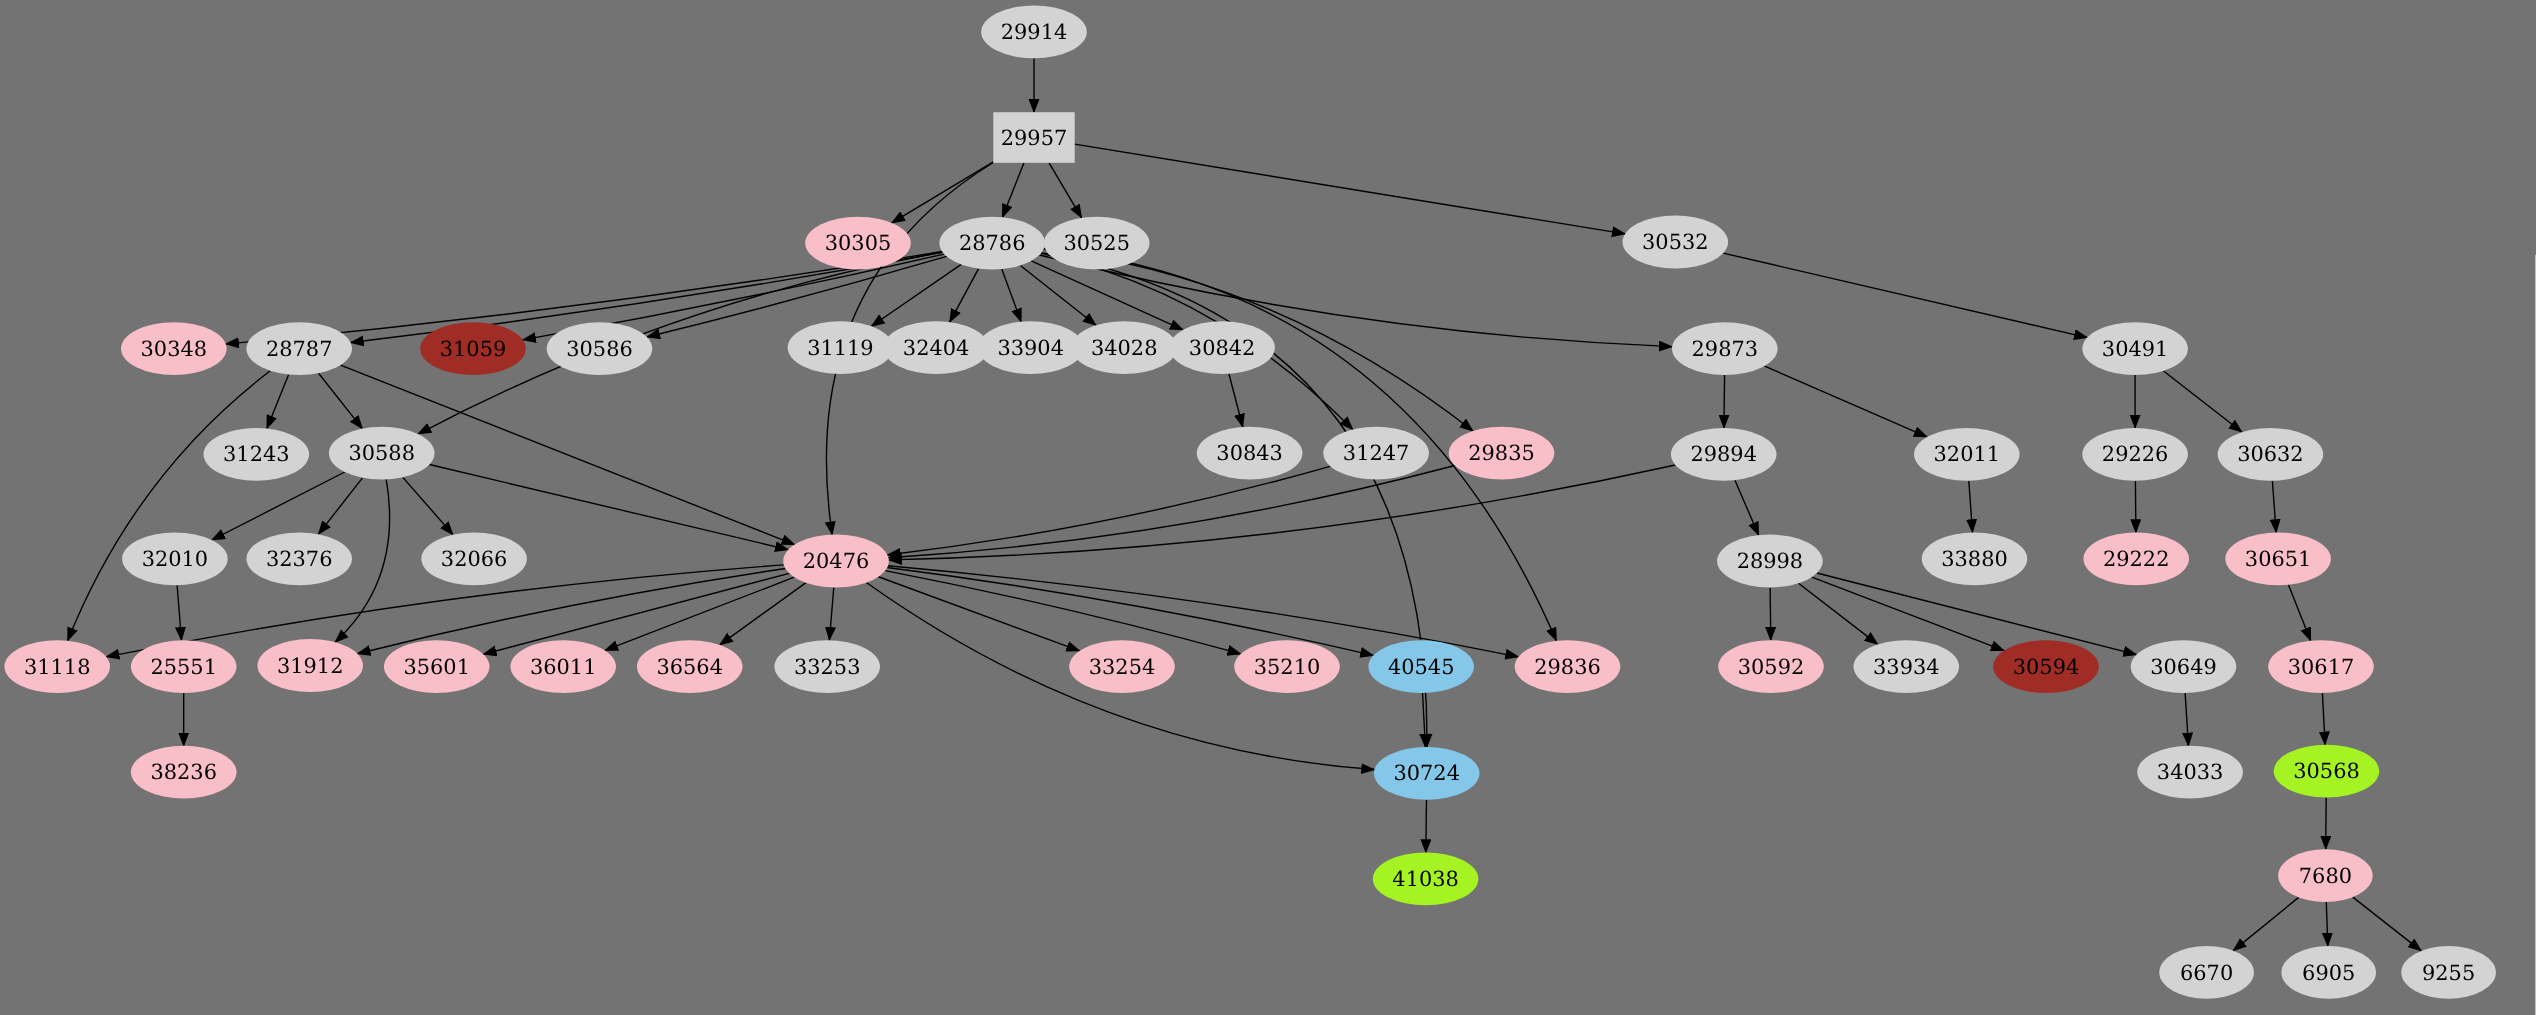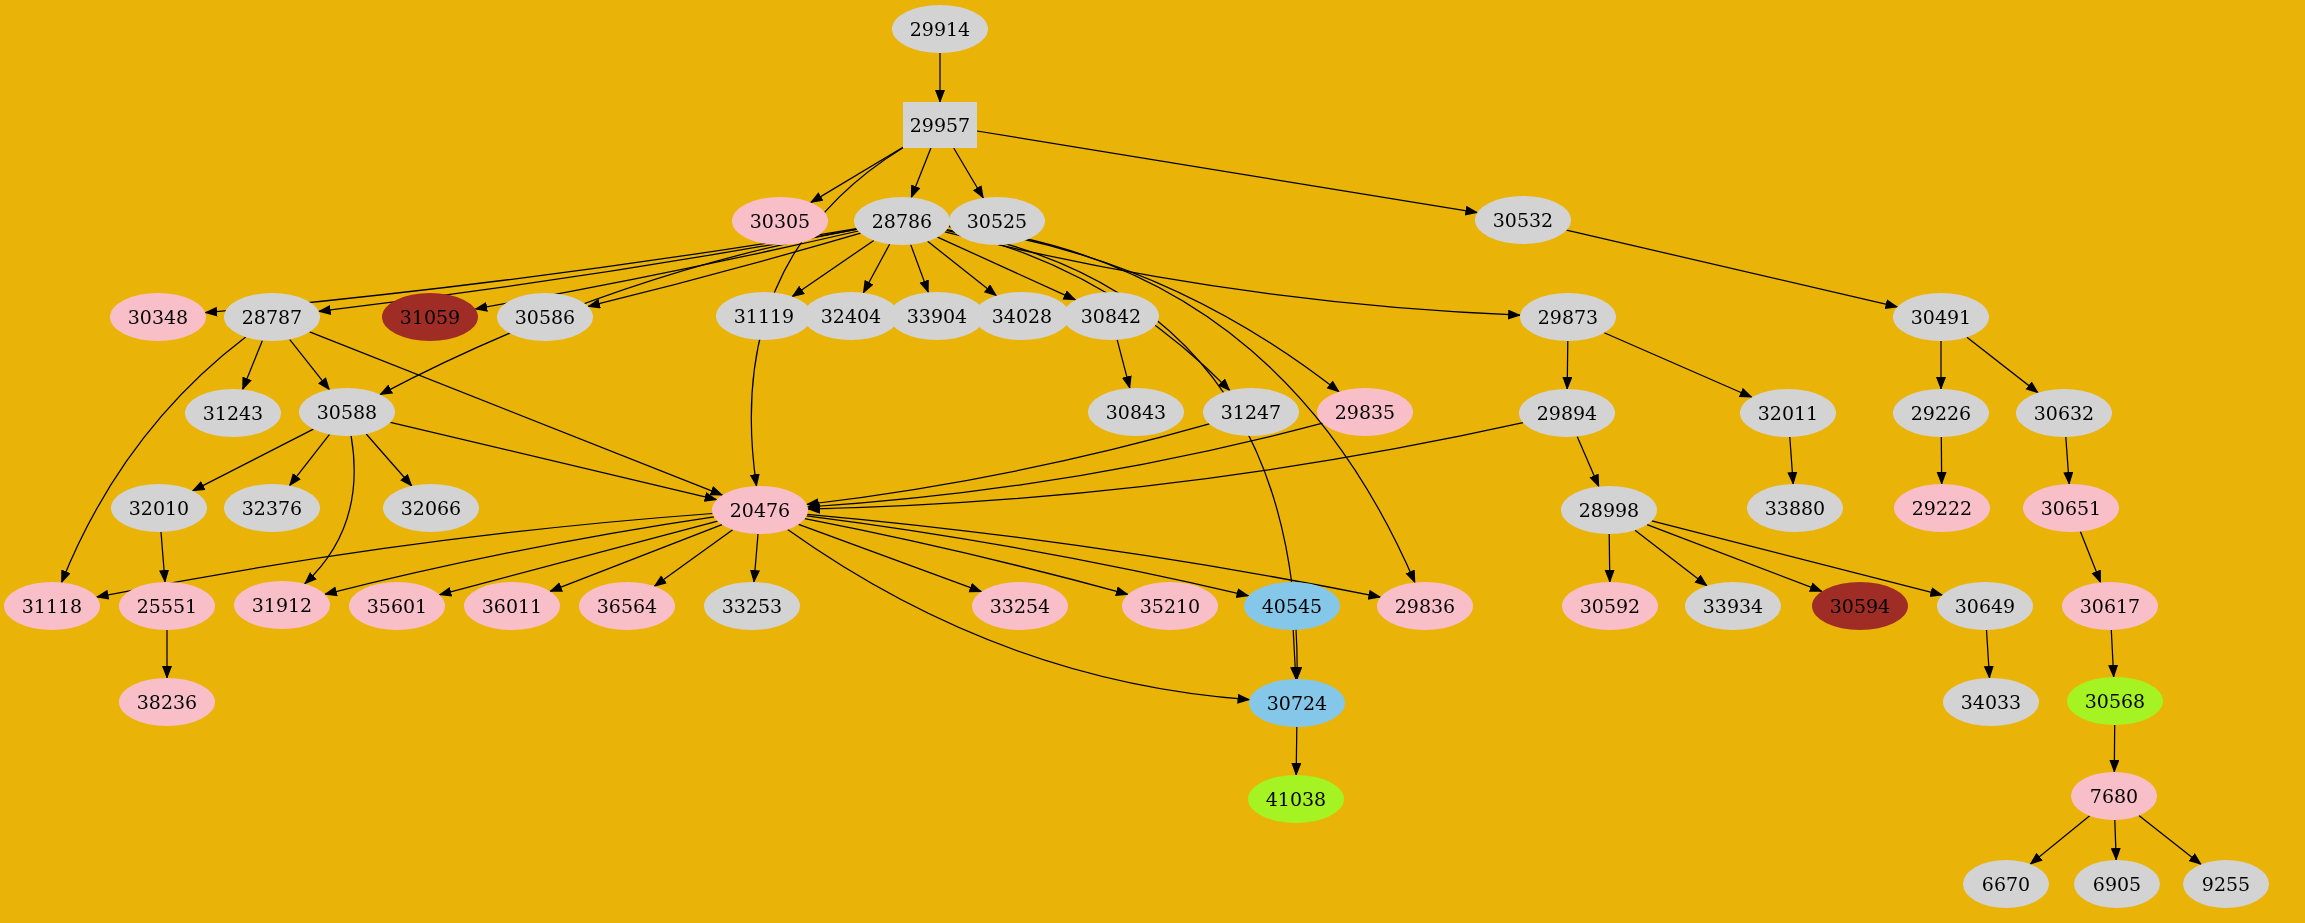--- a/index.html
+++ b/index.html
@@ -1,17 +1,17 @@
 <!DOCTYPE html>
 <html><head>
 <meta charset="utf-8">
 <style>
   html,body{margin:0;padding:0;background:#ffffff;}
   body{font-family:"DejaVu Serif", serif;}
-  #stage{position:relative;width:2305px;height:923px;background:#eab308;overflow:hidden;}
+  #stage{position:relative;width:2305px;height:923px;background:#737373;overflow:hidden;}
   svg{display:block;}
   .edge{fill:none;stroke:#000000;stroke-width:1.25px;}
   .node-label{font-family:"DejaVu Serif", serif;font-size:19px;fill:#000000;text-anchor:middle;}
 </style>
 </head>
 <body>
 
 <div id="stage">
   <svg id="graph" width="2305" height="923" viewBox="0 0 2305 923" xmlns="http://www.w3.org/2000/svg">
     <defs>

